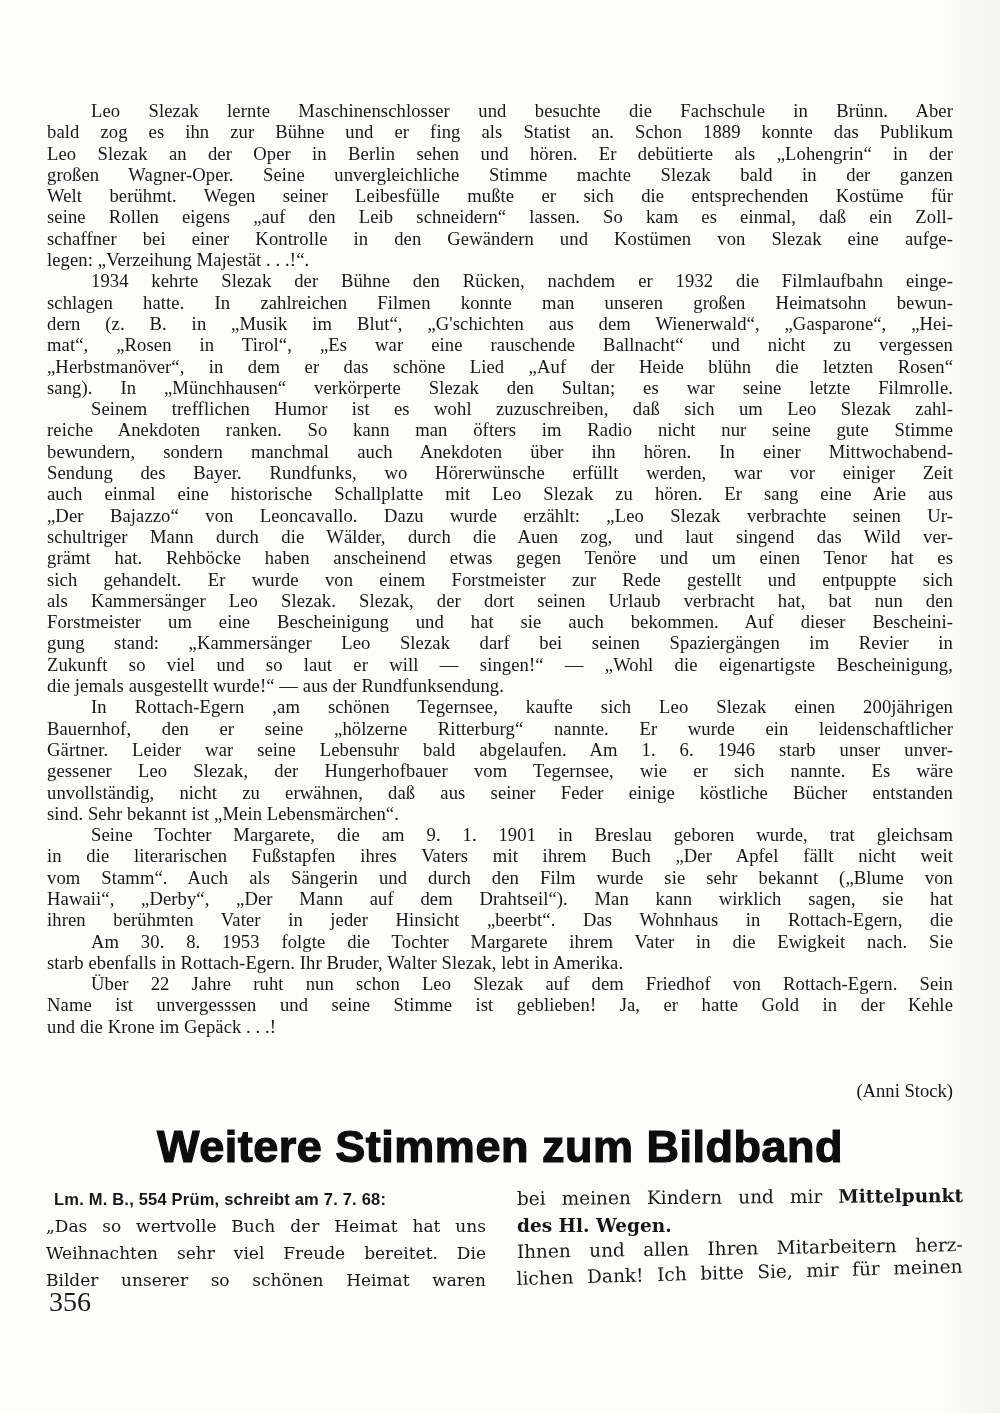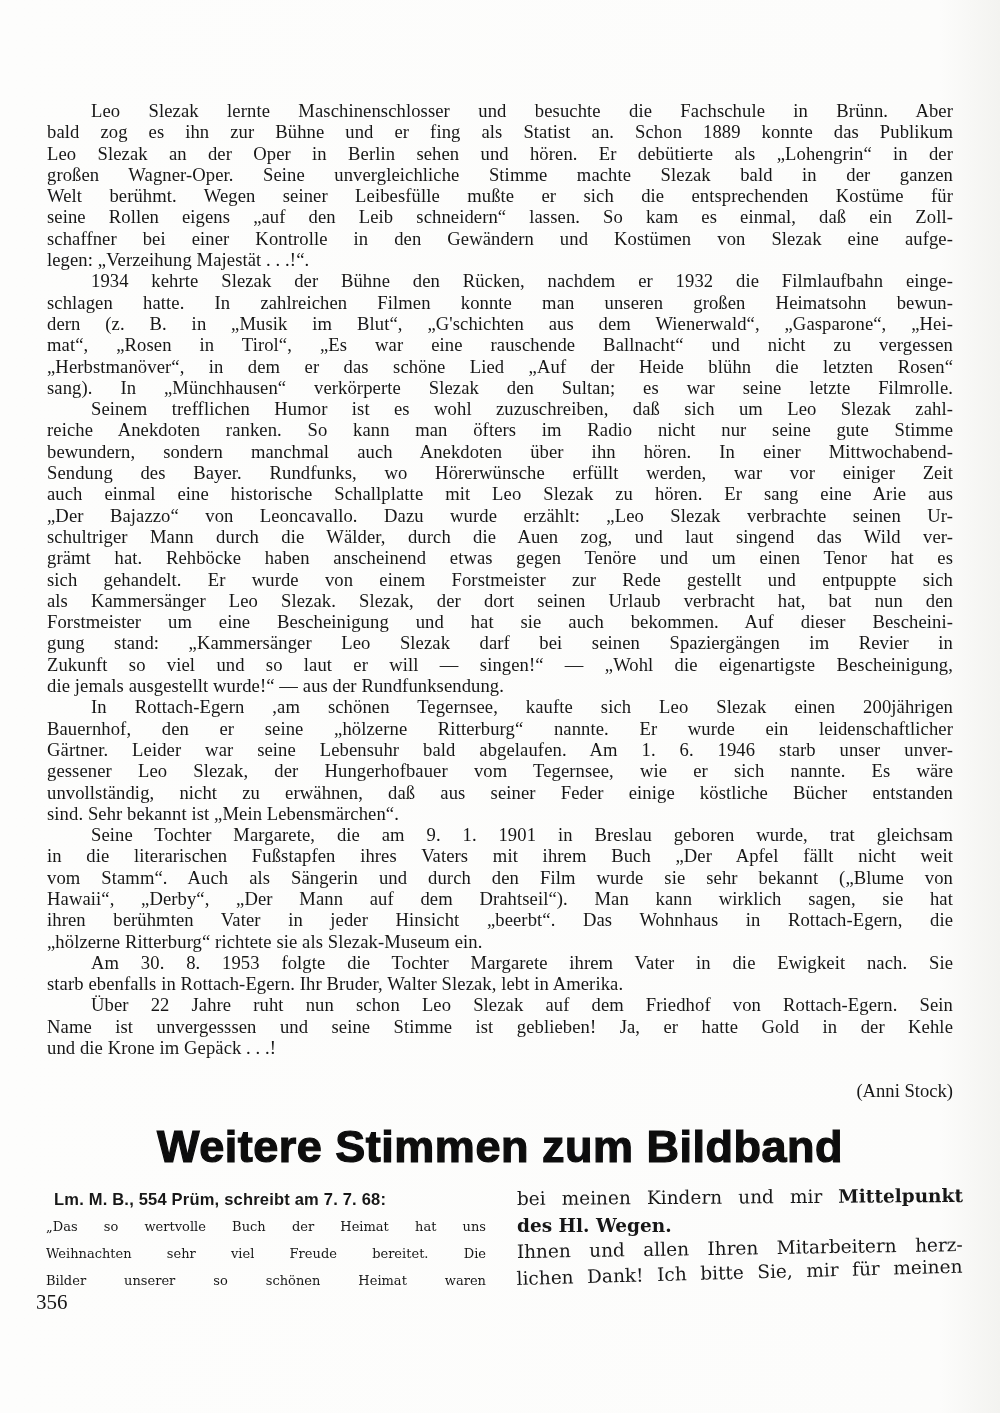--- a/index.html
+++ b/index.html
@@ -69,44 +69,44 @@
     font-weight: bold;
     font-size: 16.5px;
     line-height: 19px;
     padding-left: 8px;
     margin-bottom: 4px;
     letter-spacing: 0.2px;
   }
   .bline {
     height: 27px;
     line-height: 27px;
-    font-size: 13px;
+    font-size: 17px;
     text-align: justify;
     text-align-last: justify;
     white-space: nowrap;
   }
   .rline {
     height: 26.5px;
     line-height: 26.5px;
     font-size: 18.5px;
     text-align: justify;
     white-space: nowrap;
     transform-origin: left bottom;
   }
   .rline.full { text-align-last: justify; }
   .rline b { font-weight: bold; }
   .col-right .rline:nth-child(1) { transform: rotate(-0.4deg); }
   .col-right .rline:nth-child(3) { transform: rotate(-0.9deg); }
   .col-right .rline:nth-child(4) { transform: rotate(-1.6deg); }
   
   .page-number {
     position: absolute;
-    left: 36px;
+    left: 49px;
     top: 1290px;
-    font-size: 21px;
+    font-size: 28px;
     line-height: 24px;
     font-family: "Liberation Serif", serif;
   }
 </style>
 </head>
 <body>
 
 <div class="page">
 
   <div class="article" id="article">
@@ -142,21 +142,20 @@
       <div class="line">Bauernhof, den er seine „hölzerne Ritterburg“ nannte. Er wurde ein leidenschaftlicher</div>
       <div class="line">Gärtner. Leider war seine Lebensuhr bald abgelaufen. Am 1. 6. 1946 starb unser unver-</div>
       <div class="line">gessener Leo Slezak, der Hungerhofbauer vom Tegernsee, wie er sich nannte. Es wäre</div>
       <div class="line">unvollständig, nicht zu erwähnen, daß aus seiner Feder einige köstliche Bücher entstanden</div>
       <div class="line pl">sind. Sehr bekannt ist „Mein Lebensmärchen“.</div>
       <div class="line indent">Seine Tochter Margarete, die am 9. 1. 1901 in Breslau geboren wurde, trat gleichsam</div>
       <div class="line">in die literarischen Fußstapfen ihres Vaters mit ihrem Buch „Der Apfel fällt nicht weit</div>
       <div class="line">vom Stamm“. Auch als Sängerin und durch den Film wurde sie sehr bekannt („Blume von</div>
       <div class="line">Hawaii“, „Derby“, „Der Mann auf dem Drahtseil“). Man kann wirklich sagen, sie hat</div>
       <div class="line">ihren berühmten Vater in jeder Hinsicht „beerbt“. Das Wohnhaus in Rottach-Egern, die</div>
-      <div class="line pl">„hölzerne Ritterburg“ richtete sie als Slezak-Museum ein.</div>
       <div class="line indent">Am 30. 8. 1953 folgte die Tochter Margarete ihrem Vater in die Ewigkeit nach. Sie</div>
       <div class="line pl">starb ebenfalls in Rottach-Egern. Ihr Bruder, Walter Slezak, lebt in Amerika.</div>
       <div class="line indent">Über 22 Jahre ruht nun schon Leo Slezak auf dem Friedhof von Rottach-Egern. Sein</div>
       <div class="line">Name ist unvergesssen und seine Stimme ist geblieben! Ja, er hatte Gold in der Kehle</div>
       <div class="line pl">und die Krone im Gepäck . . .!</div>
     </div>
 
   <div class="attribution">(Anni Stock)</div>
 
   <h1 class="section-heading">Weitere Stimmen zum Bildband</h1>

